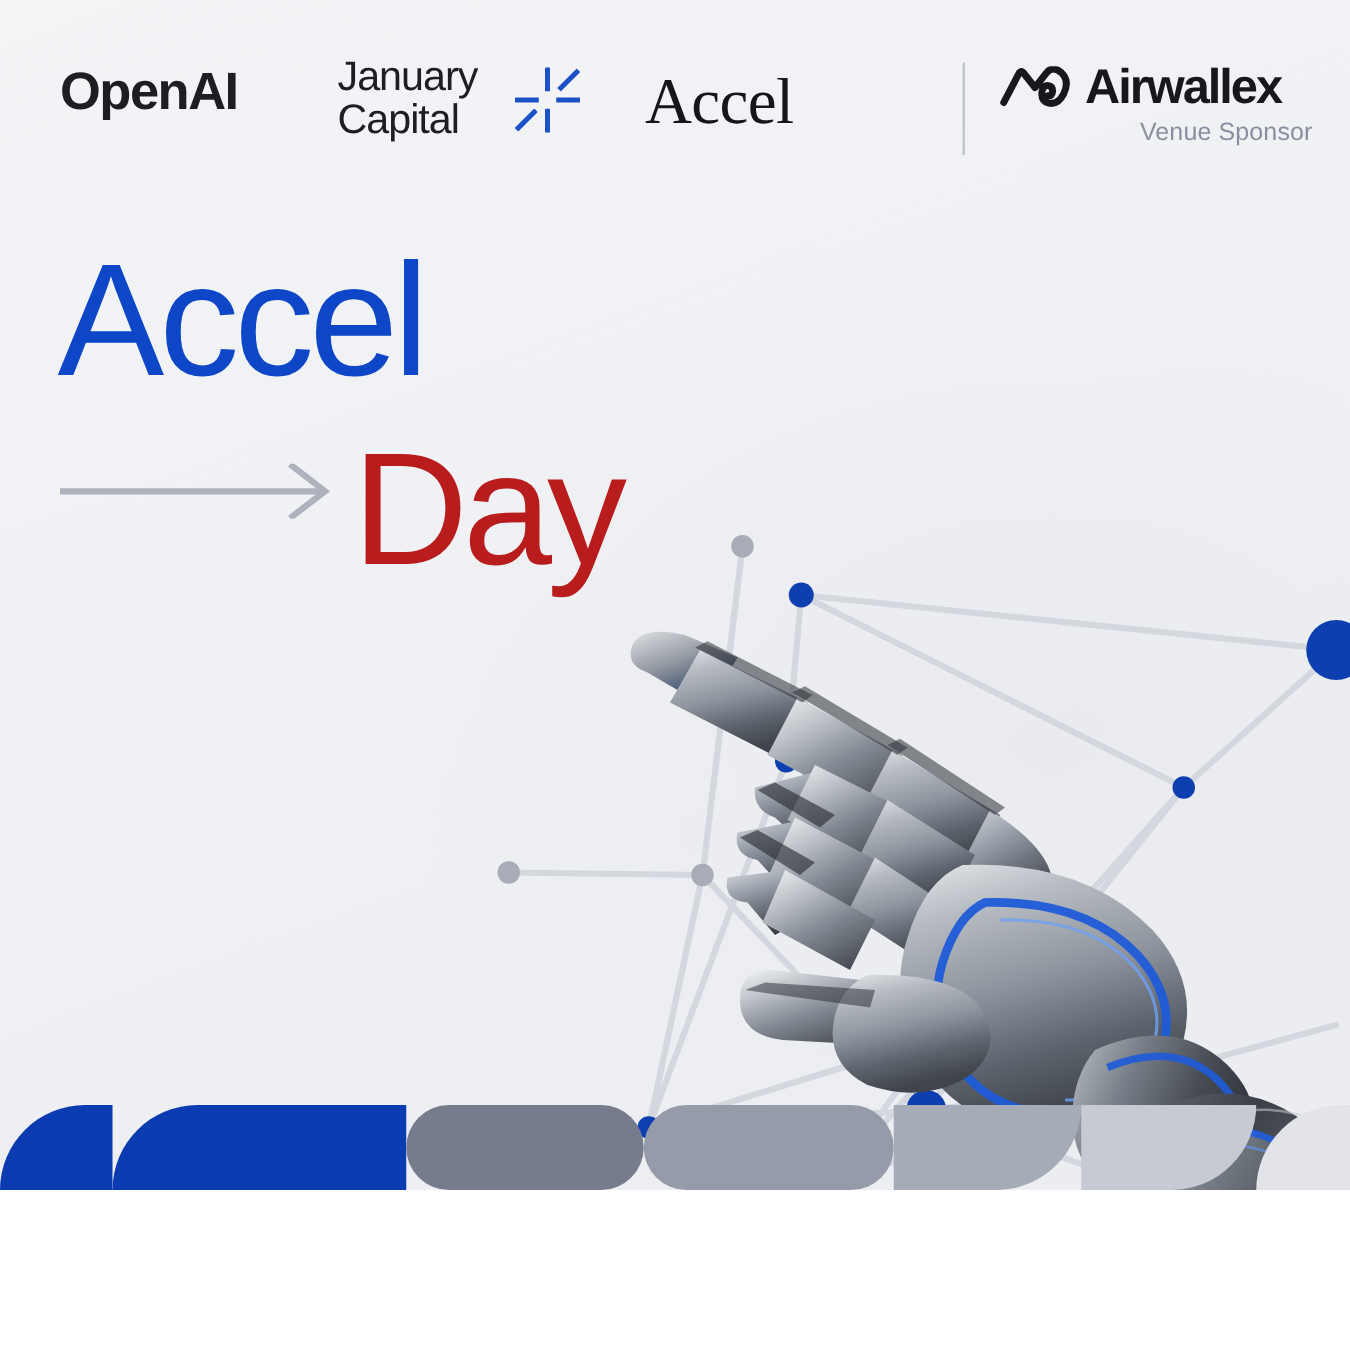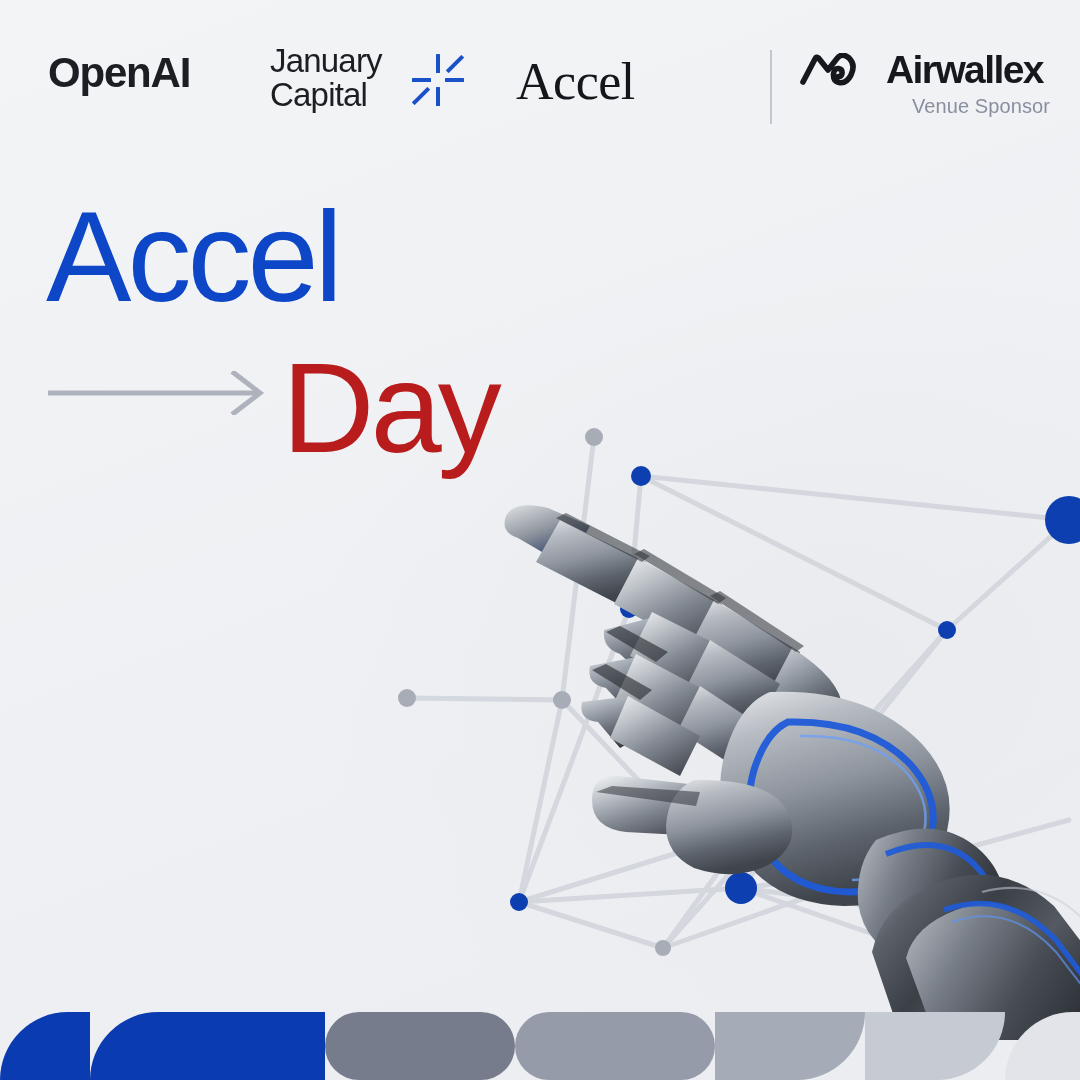--- a/index.html
+++ b/index.html
@@ -7,21 +7,21 @@
     padding: 0;
     background: #ffffff;
   }
   body {
     font-family: "Liberation Sans", sans-serif;
   }
 
   .poster {
     position: relative;
     width: 1080px;
-    height: 1080px;
+    height: 952px;
     background: #f1f2f4;
     overflow: hidden;
   }
 
   
   .bg-wash {
     position: absolute;
     inset: 0;
     background:
       radial-gradient(ellipse 70% 55% at 78% 62%, #e9ebef 0%, rgba(233,235,239,0) 70%),
@@ -116,21 +116,20 @@
     align-items: center;
     gap: 12px;
   }
   .aw-mark { flex: 0 0 auto; }
   .aw-word {
     font-size: 39px;
     font-weight: 700;
     letter-spacing: -1.6px;
     color: #17181d;
     line-height: 1;
-    margin-left: 18px;
   }
   .aw-sub {
     margin-top: 7px;
     text-align: right;
     font-size: 20px;
     font-weight: 400;
     letter-spacing: 0.1px;
     color: #8a8fa0;
     line-height: 1;
   }

